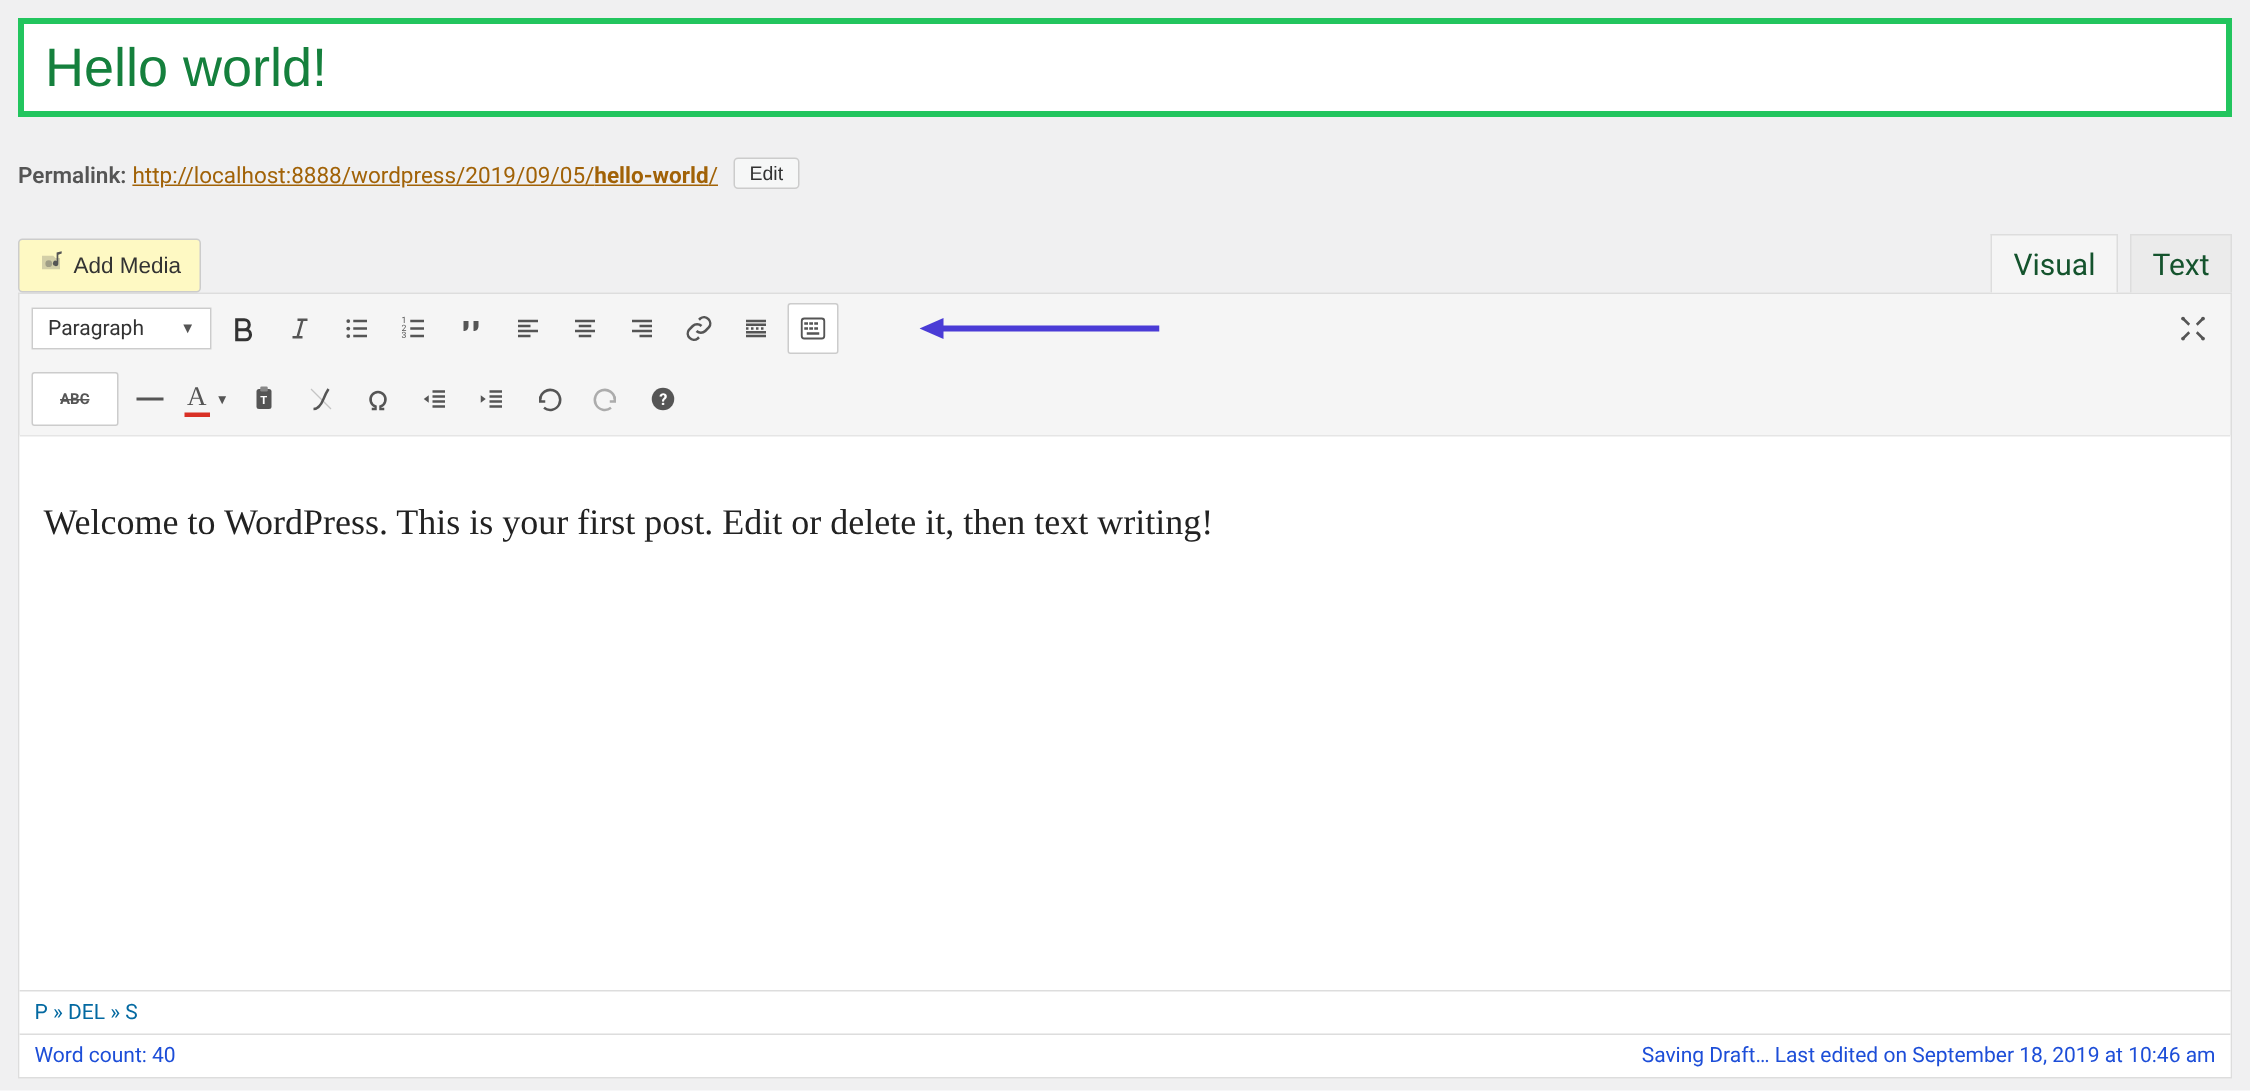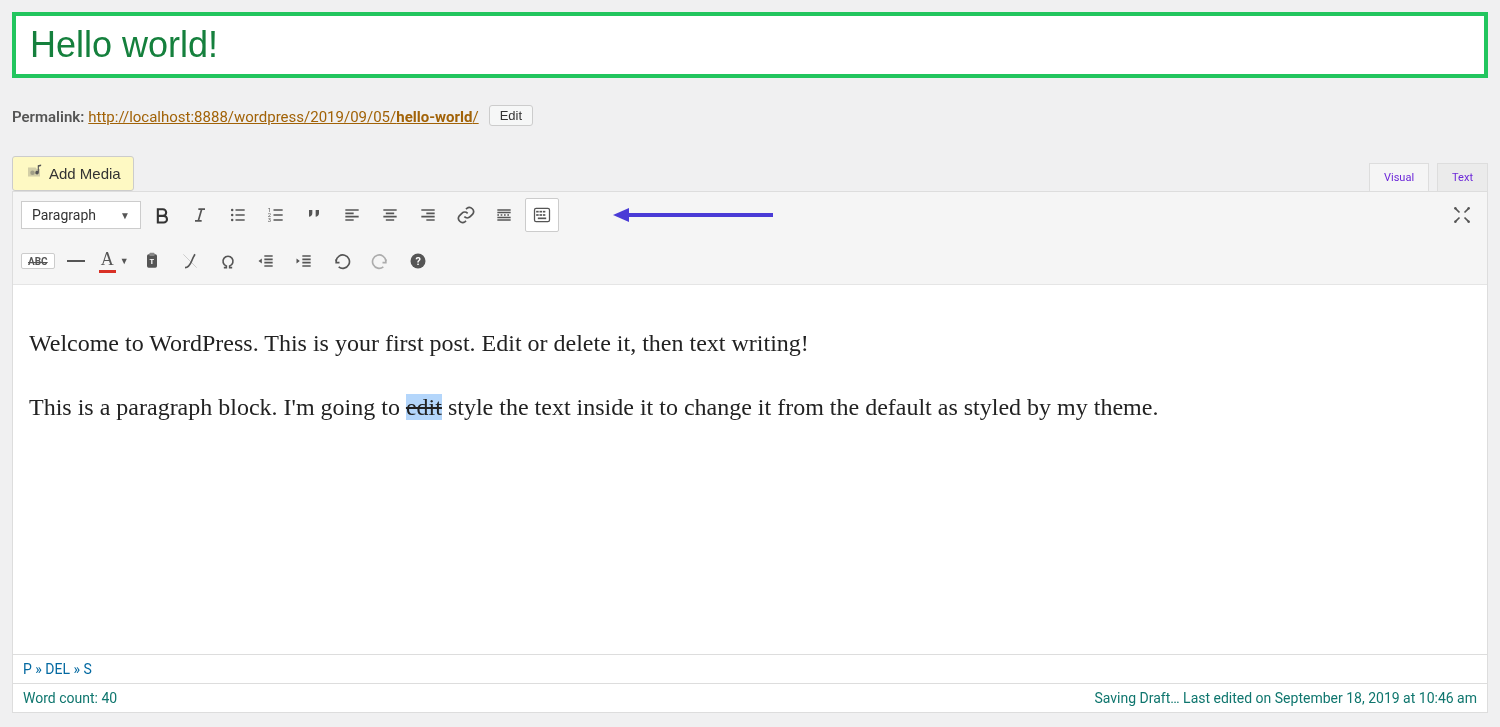--- a/index.html
+++ b/index.html
@@ -55,22 +55,22 @@
     border: 1px solid #ccc;
     border-radius: 3px;
     padding: 6px 12px;
     font-size: 15px;
     color: #333;
     cursor: pointer;
   }
   .tabs { display: flex; gap: 8px; align-items: flex-end; }
   .tab {
     padding: 7px 14px;
-    font-size: 11px;
-    color: #6d28d9;
+    font-size: 20px;
+    color: #14532d;
     border: 1px solid #ddd;
     border-bottom: none;
     background: #ebebeb;
     cursor: pointer;
   }
   .tab.active { background: #f5f5f5; }
   .editor-wrap {
     border: 1px solid #ddd;
     background: #f5f5f5;
     margin-top: 0;
@@ -101,21 +101,21 @@
     height: 34px;
     display: inline-flex;
     align-items: center;
     justify-content: center;
     color: #555;
     cursor: pointer;
     border-radius: 2px;
   }
   .tb-btn.boxed { border: 1px solid #ccc; background: #fff; }
   .tb-btn svg { width: 20px; height: 20px; fill: #555; }
-  .tb-btn.small-text { font-size: 10px; font-weight: 700; border:1px solid #ccc; background:#fff; width:auto; padding:0 6px; height:16px; }
+  .tb-btn.small-text { font-size: 10px; font-weight: 700; border:1px solid #ccc; background:#fff; width:auto; padding:0 18px; height:36px; }
   .arrow-annotation {
     position: absolute;
     left: 600px;
     top: 50%;
     transform: translateY(-50%);
     pointer-events: none;
   }
   .fs-btn { position: absolute; right: 8px; top: 6px; }
   .content-area {
     background: #fff;
@@ -135,21 +135,21 @@
     background: #fff;
     padding: 6px 10px;
     font-size: 14px;
     color: #0369a1;
   }
   .status-bar {
     border-top: 1px solid #ddd;
     background: #fff;
     padding: 6px 10px;
     font-size: 14px;
-    color: #0f766e;
+    color: #1d4ed8;
     display: flex;
     justify-content: space-between;
   }
   .text-color-btn { position: relative; display:inline-flex; align-items:center; }
   .text-color-btn .A { font-family: Georgia, serif; font-size: 18px; border-bottom: 3px solid #d93025; padding: 0 2px; }
   .text-color-btn .caret { font-size: 9px; color:#555; margin-left:4px; }
   .hr-icon { width:18px; height:2px; background:#555; }
 </style>
 </head>
 <body>
@@ -334,21 +334,20 @@
     <div class="tb-btn">
         <svg viewBox="0 0 24 24">
           <circle cx="12" cy="12" r="9" fill="#555"></circle>
           <text x="9" y="17" font-size="13" fill="#fff" font-weight="700">?</text>
         </svg>
       </div>
   </div>
 
   <div class="content-area">
     <p>Welcome to WordPress. This is your first post. Edit or delete it, then text writing!</p>
-    <p><span>This is a paragraph block. I'm going to </span><span class="sel strike">edit</span><span> style the text inside it to change it from the default as styled by my theme.</span></p>
   </div>
 
   <div class="path-bar">P » DEL » S</div>
 
   <div class="status-bar">
     <span>Word count: 40</span>
     <span>Saving Draft… Last edited on September 18, 2019 at 10:46 am</span>
   </div>
 </div>
 

